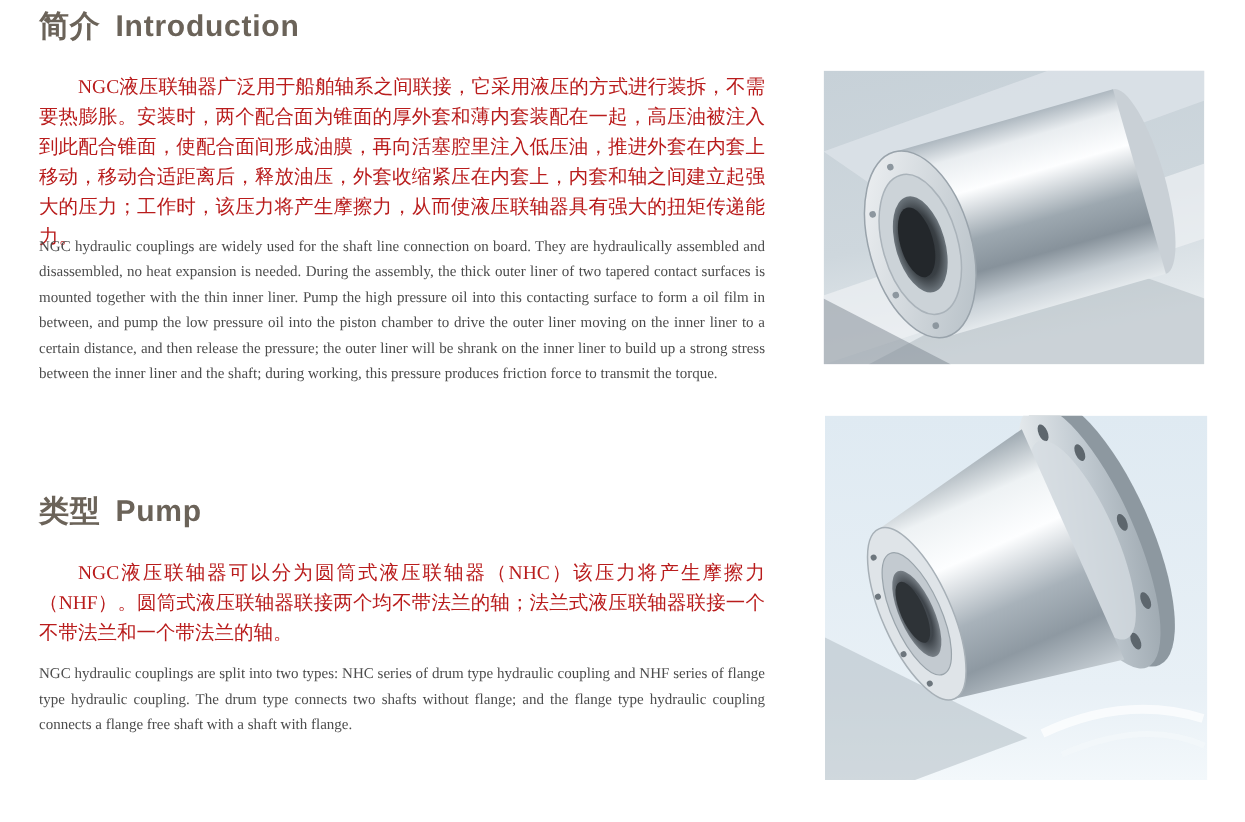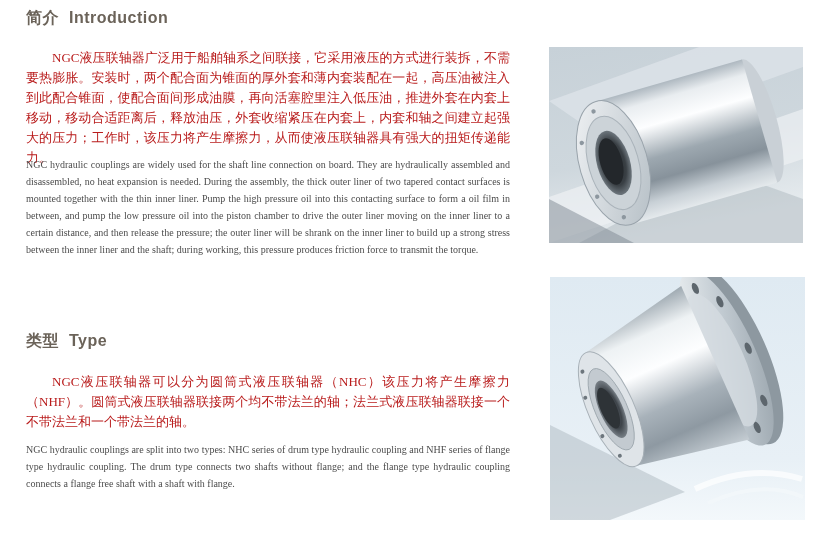--- a/index.html
+++ b/index.html
@@ -13,21 +13,21 @@
   .text-col {
     position: absolute;
     left: 26px; top: 0;
     width: 484px;
   }
   .sec-heading {
     position: absolute;
     left: 0;
     font-family: "Liberation Sans", "DejaVu Sans", sans-serif;
     font-weight: bold;
-    font-size: 16px;
+    font-size: 20px;
     line-height: 30px;
     color: #6b6359;
     letter-spacing: 0.5px;
     white-space: nowrap;
   }
   .sec-heading .en { margin-left: 10px; }
   .para-zh {
     position: absolute;
     left: 0; width: 484px;
     font-family: "Liberation Serif", "DejaVu Serif", serif;
@@ -68,21 +68,21 @@
 
   <h1 class="sec-heading h-intro">
     <span class="zh">简介</span><span class="en">Introduction</span>
   </h1>
 
   <p class="para-zh p-zh-1">NGC液压联轴器广泛用于船舶轴系之间联接，它采用液压的方式进行装拆，不需要热膨胀。安装时，两个配合面为锥面的厚外套和薄内套装配在一起，高压油被注入到此配合锥面，使配合面间形成油膜，再向活塞腔里注入低压油，推进外套在内套上移动，移动合适距离后，释放油压，外套收缩紧压在内套上，内套和轴之间建立起强大的压力；工作时，该压力将产生摩擦力，从而使液压联轴器具有强大的扭矩传递能力。</p>
 
   <p class="para-en p-en-1">NGC hydraulic couplings are widely used for the shaft line connection on board. They are hydraulically assembled and disassembled, no heat expansion is needed. During the assembly, the thick outer liner of two tapered contact surfaces is mounted together with the thin inner liner. Pump the high pressure oil into this contacting surface to form a oil film in between, and pump the low pressure oil into the piston chamber to drive the outer liner moving on the inner liner to a certain distance, and then release the pressure; the outer liner will be shrank on the inner liner to build up a strong stress between the inner liner and the shaft; during working, this pressure produces friction force to transmit the torque.</p>
 
   <h1 class="sec-heading h-type">
-    <span class="zh">类型</span><span class="en">Type</span>
+    <span class="zh">类型</span><span class="en">Pump</span>
   </h1>
 
   <p class="para-zh p-zh-2">NGC液压联轴器可以分为圆筒式液压联轴器（NHC）该压力将产生摩擦力（NHF）。圆筒式液压联轴器联接两个均不带法兰的轴；法兰式液压联轴器联接一个不带法兰和一个带法兰的轴。</p>
 
   <p class="para-en p-en-2">NGC hydraulic couplings are split into two types: NHC series of drum type hydraulic coupling and NHF series of flange type hydraulic coupling. The drum type connects two shafts without flange; and the flange type hydraulic coupling connects a flange free shaft with a shaft with flange.</p>
 
 </div>
 
 <figure class="product-img img-drum">
   <svg viewBox="0 0 254 196" xmlns="http://www.w3.org/2000/svg">

